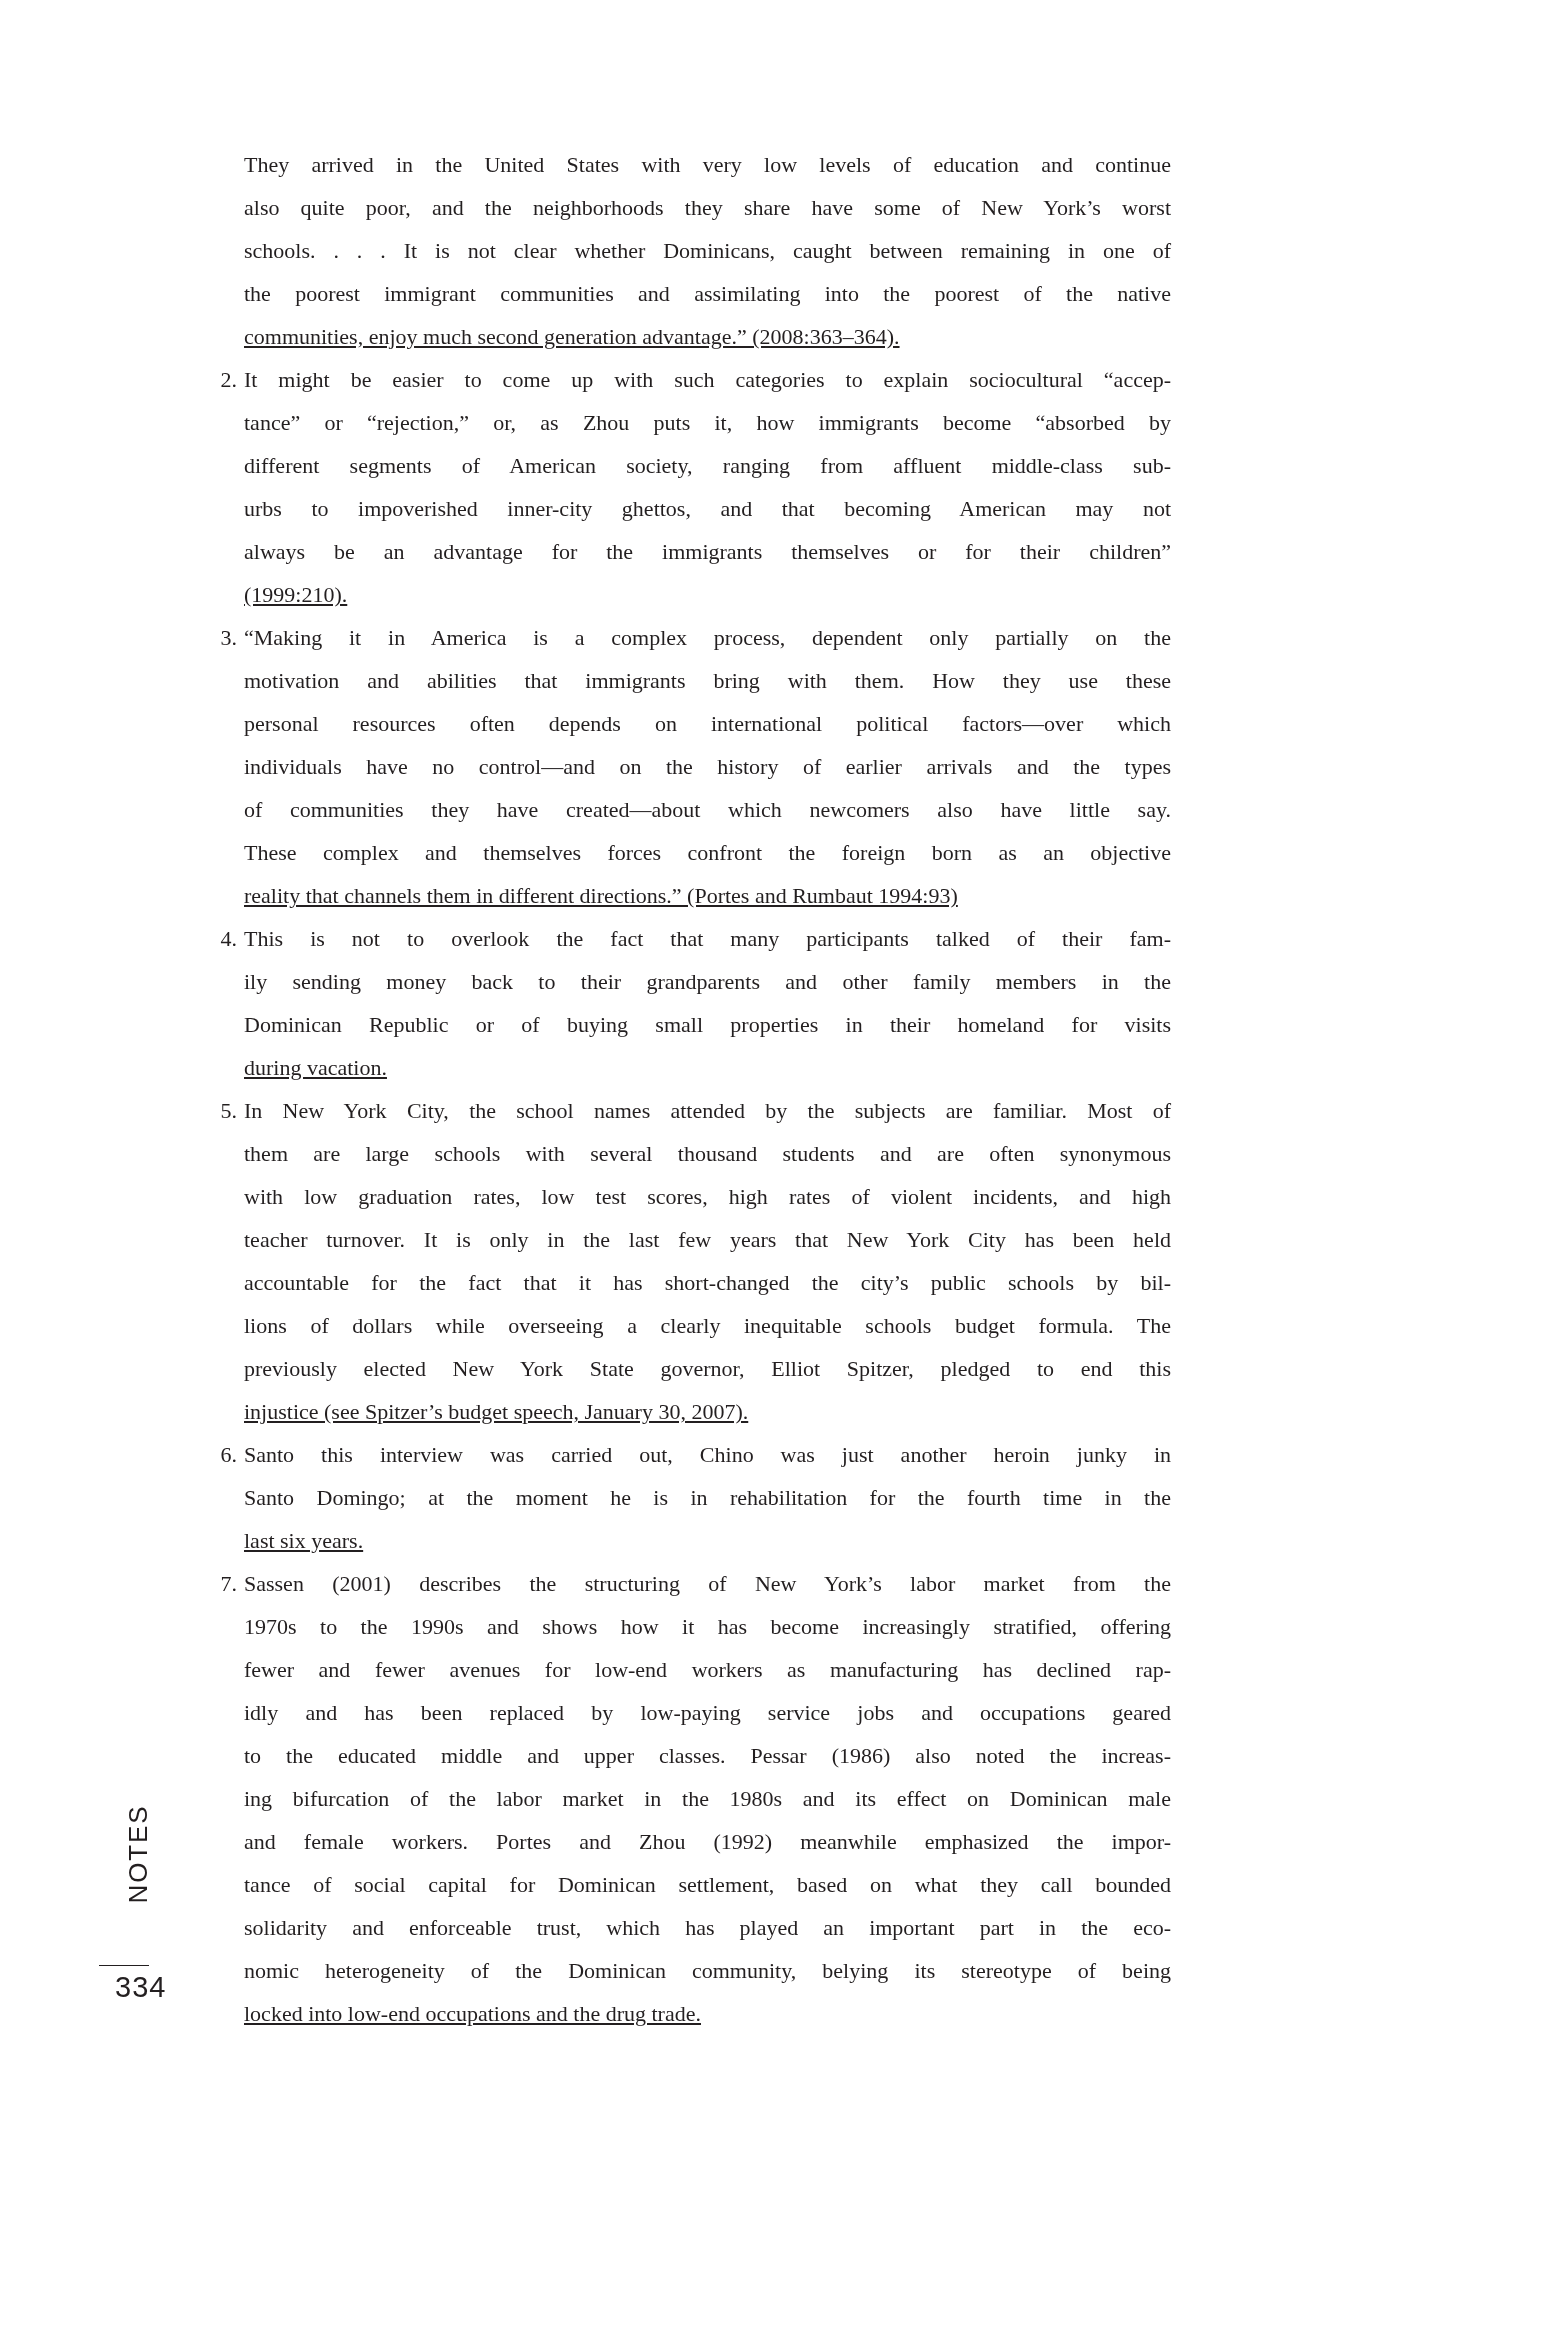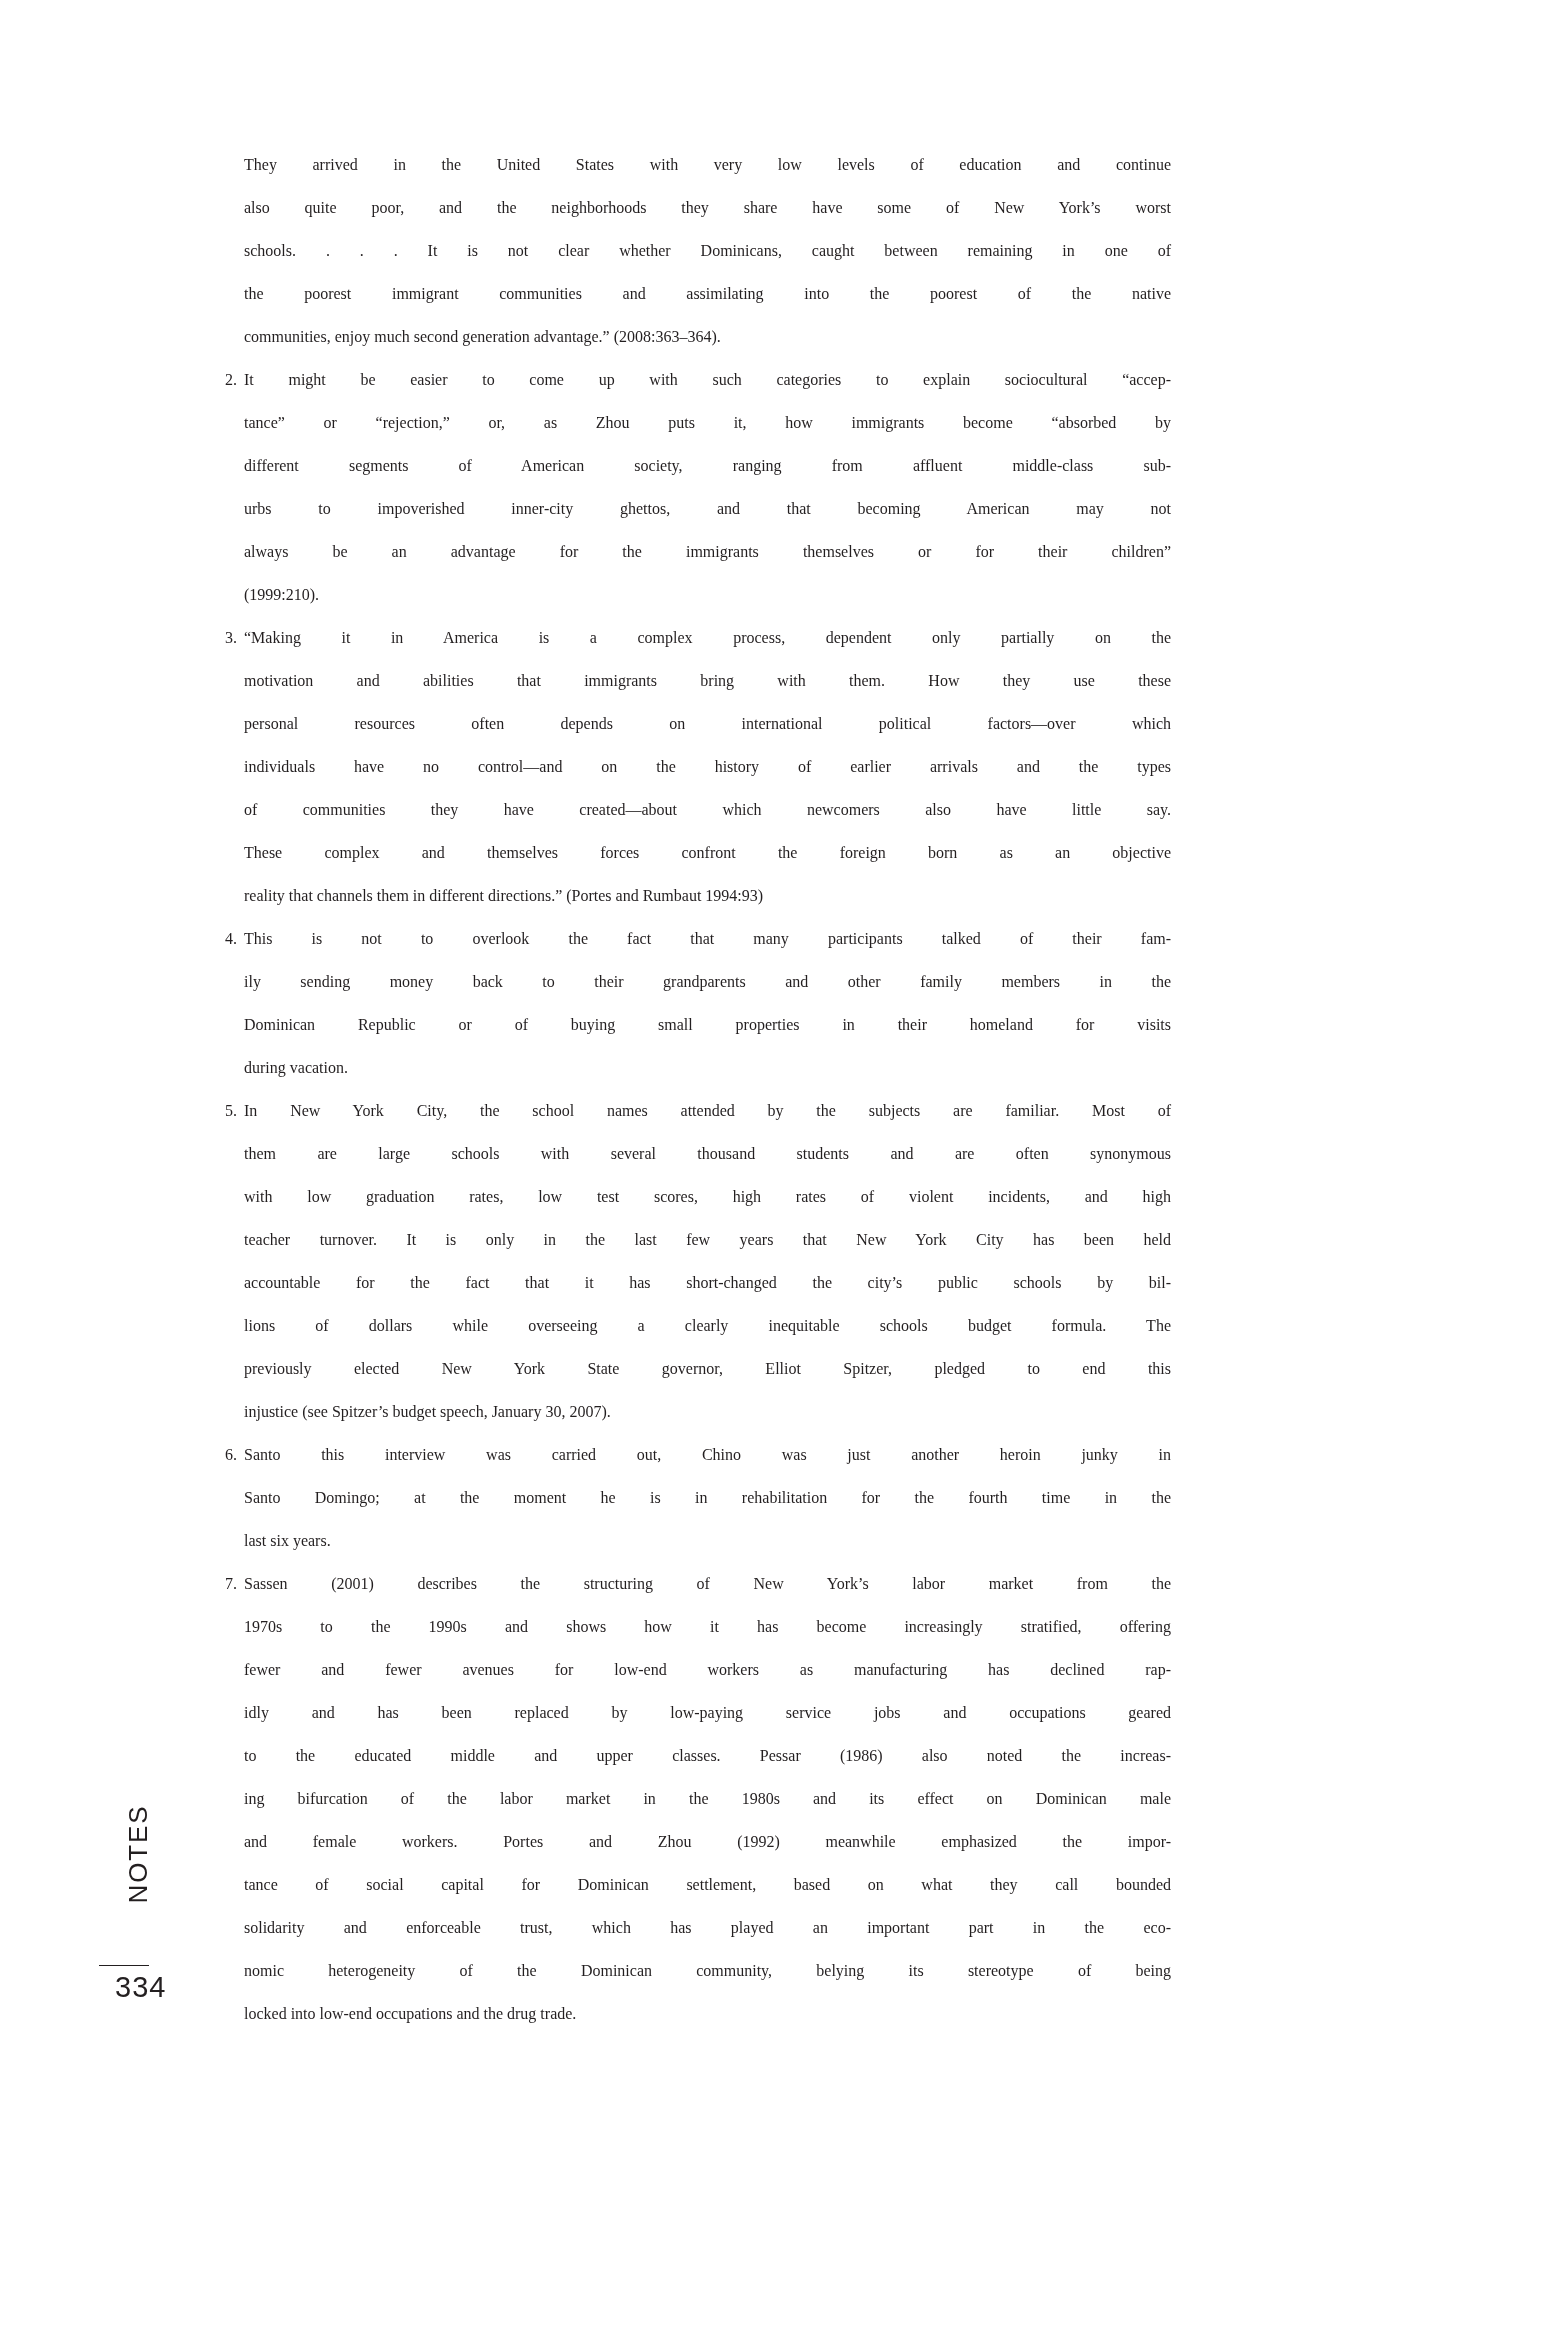--- a/index.html
+++ b/index.html
@@ -14,38 +14,39 @@
   }
   .notes {
     position: absolute;
     left: 212px;
     top: 143px;
     width: 959px;
   }
   .note {
     position: relative;
     padding-left: 32px;
-    font-size: 16px;
+    font-size: 22px;
     line-height: 43px;
   }
   .note-num {
     position: absolute;
     left: 0;
     top: 0;
     width: 25px;
     text-align: right;
     line-height: 43px;
   }
   .line {
     text-align: justify;
     text-align-last: justify;
   }
   .line.last {
     text-align: left;
     text-align-last: left;
+    text-decoration: underline;
   }
   .vertical-label {
     position: absolute;
     left: 138px;
     top: 1854px;
     transform: translate(-50%, -50%) rotate(-90deg);
     font-family: "Liberation Sans", sans-serif;
     font-size: 26px;
     letter-spacing: 1.9px;
     white-space: nowrap;

